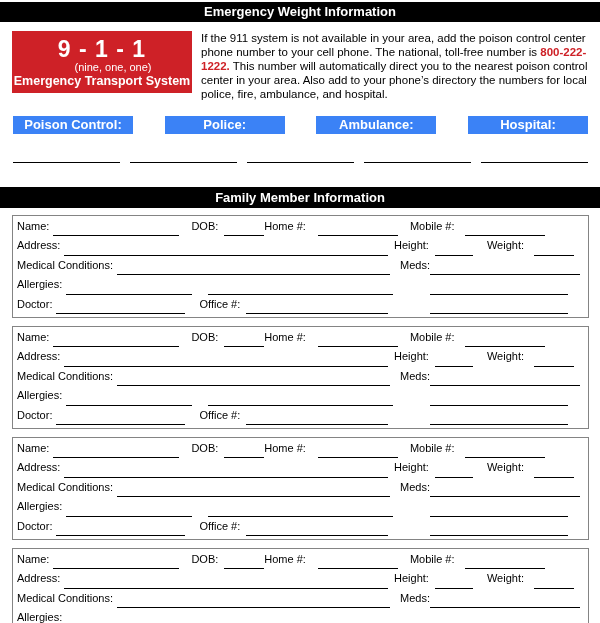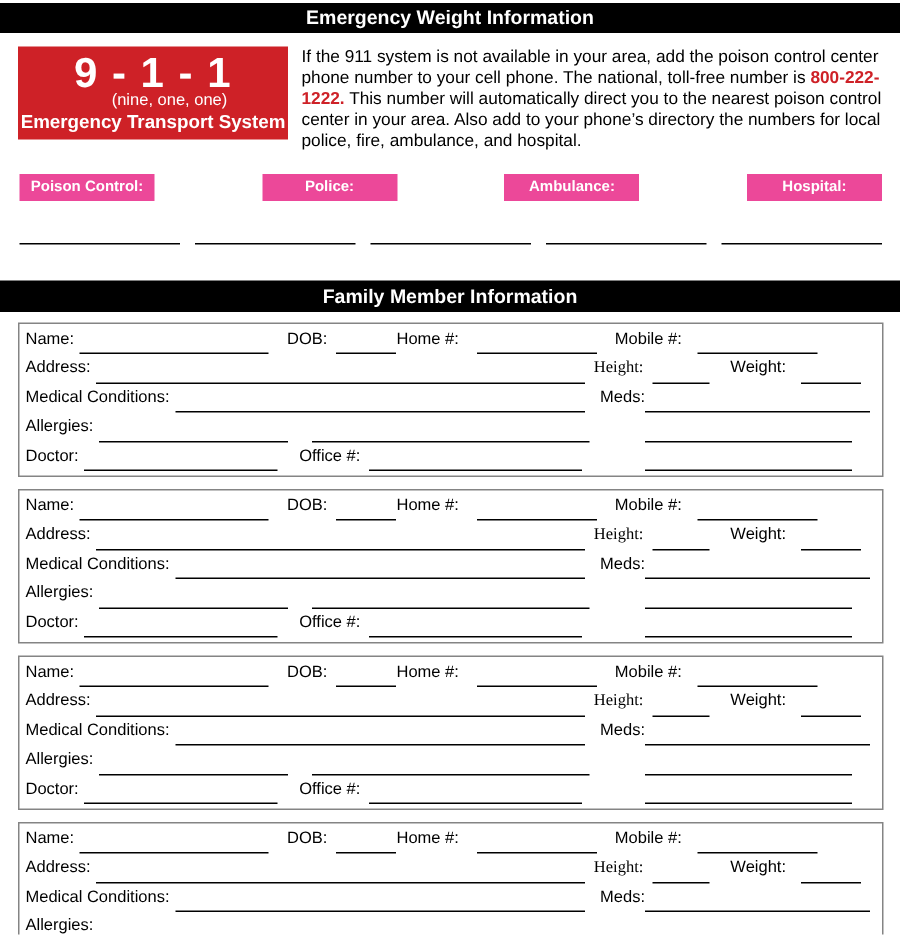--- a/index.html
+++ b/index.html
@@ -19,54 +19,54 @@
   }
   .title-bar { margin-top:2px; }
   .family-bar { height:21px; line-height:21px; margin-top:24px; }
 
   
   .hero { display:flex; margin:9px 8px 0 12px; }
   .red-box {
     background:#CE2127; color:#fff; width:180px; height:62px;
     flex:0 0 180px; text-align:center; padding-top:6px; box-sizing:border-box;
   }
-  .red-box .num { font-size:28px; font-weight:bold; letter-spacing:1px; line-height:24px; }
+  .red-box .num { font-size:23px; font-weight:bold; letter-spacing:1px; line-height:24px; }
   .red-box .phonetic { font-size:11px; font-weight:normal; line-height:13px;padding-left:22px; }
   .red-box .system { font-size:12.5px; font-weight:bold; line-height:15px; }
   .intro {
     margin:0 0 0 9px; font-size:11.5px; line-height:14px; width:394px;
   }
   .intro .phone { color:#CE2127; font-weight:bold; }
 
   
   .contacts-row, .contacts-lines {
     display:flex; justify-content:space-between; margin:15px 12px 0 13px;
   }
   .contact-box {
-    width:90px; height:18px; background:#ec4899; color:#fff;
-    font-size:10px; font-weight:bold; text-align:center; line-height:18px;
+    width:120px; height:18px; background:#3b82f6; color:#fff;
+    font-size:13px; font-weight:bold; text-align:center; line-height:18px;
   }
   .contacts-lines { margin-top:28px; }
   .contact-line { width:107px; height:0; border-bottom:1.4px solid #000; }
 
   
   #family-blocks { margin-top:7px; }
   .member-block {
     margin:0 11px 8px 12px;
     border:1px solid #848484;
     padding:4px 8px 6px 4px;
     height:91px; box-sizing:content-box;
   }
   .row { display:flex; align-items:baseline; height:19.4px; font-size:11px; }
   .lbl { white-space:nowrap; }
   .u {
     display:inline-block; height:0; border-bottom:1.2px solid #000;
     align-self:flex-end; margin-bottom:3px;
   }
-  .ml6  { margin-left:6px;font-family:Liberation Serif, serif; }  .ml10 { margin-left:10px; }
+  .ml6  { margin-left:6px; }  .ml10 { margin-left:10px; }
   .ml12 { margin-left:12px; } .ml14 { margin-left:14px; }
   .ml16 { margin-left:16px; } .ml48 { }
   .grow { flex:1 1 auto; margin-left:4px; }
   .rcol150 { width:150px; margin-left:auto; }
   .rcol138 { width:138px; margin-left:auto; margin-right:12px; }
 </style>
 </head>
 <body>
 
 <div class="page">

